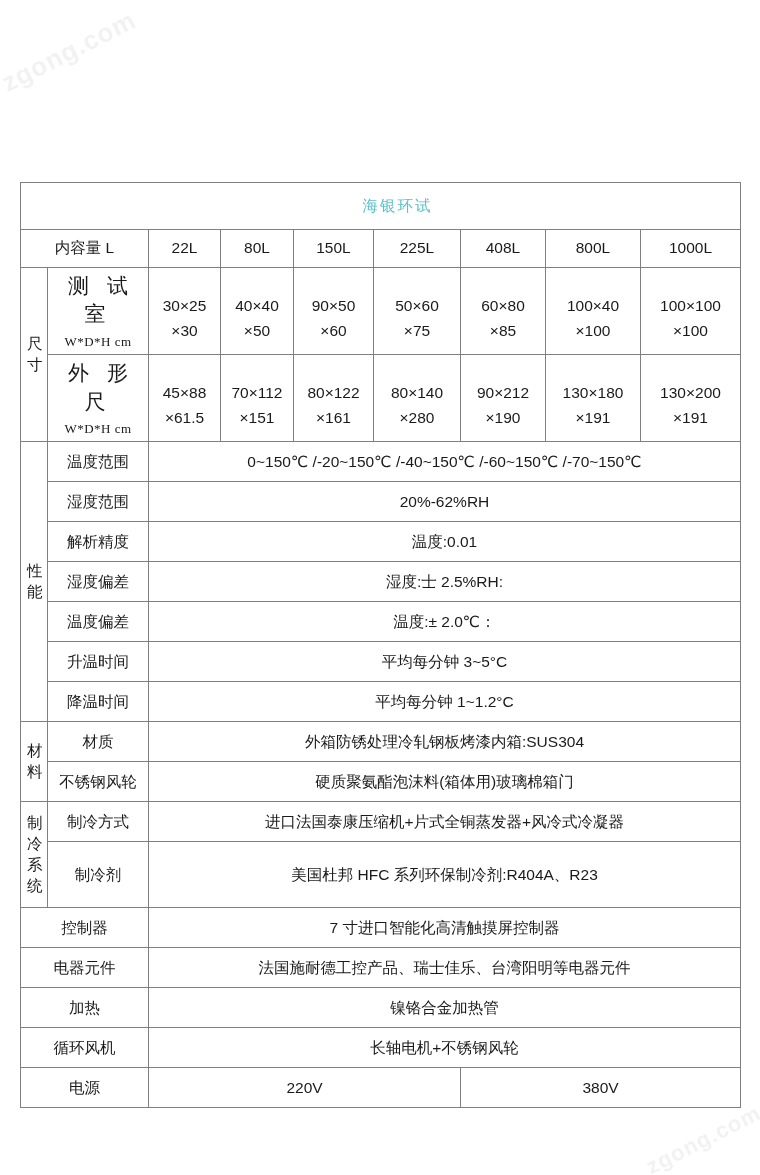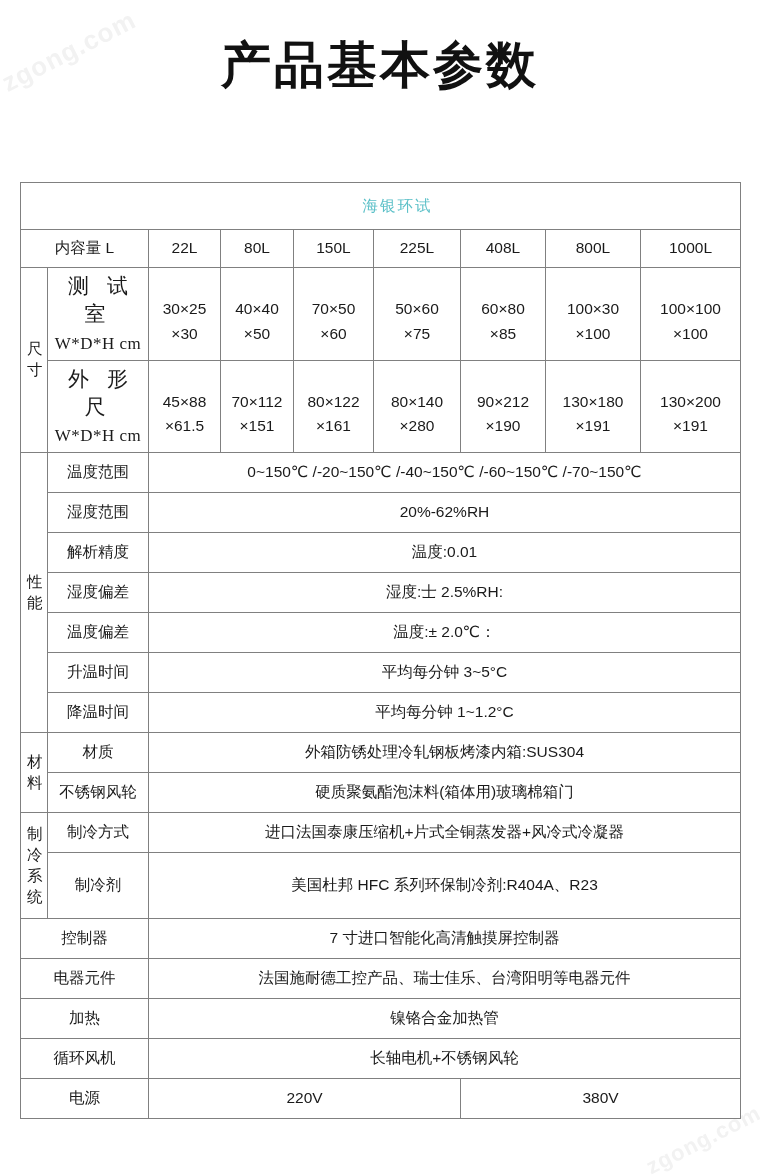--- a/index.html
+++ b/index.html
@@ -121,21 +121,21 @@
   .dim-label .cn {
     display: block;
     font-size: 21px;
     letter-spacing: 6px;
     text-indent: 6px;
     margin-bottom: 4px;
   }
   .dim-label .en {
     display: block;
     font-family: "Liberation Serif", "DejaVu Serif", serif;
-    font-size: 17px;
+    font-size: 13px;
     letter-spacing: 0.5px;
   }
   
   .dim-val {
     padding: 3px 2px;
     font-size: 15.5px;
   }
   .dim-val .l1 { display: block; margin-bottom: 4px; margin-top: 16px; }
   .dim-val .l2 { display: block; }
 
@@ -145,21 +145,20 @@
 
   .cap-head { text-align: left; padding-left: 10px; }
 </style>
 </head>
 <body>
 
 <div class="wm wm-tl">zgong.com</div>
 <div class="wm wm-br">zgong.com</div>
 
 <div class="page-head">
-  <h1 class="main-title">产品基本参数</h1>
 </div>
 
 <div class="table-wrap">
   <table class="spec">
     <colgroup>
       <col style="width:27px">
       <col style="width:101px">
       <col style="width:72px">
       <col style="width:73px">
       <col style="width:80px">
@@ -196,33 +195,33 @@
         </td>
         <td class="dim-val">
           <span class="l1">30×25</span>
           <span class="l2">×30</span>
         </td>
         <td class="dim-val">
           <span class="l1">40×40</span>
           <span class="l2">×50</span>
         </td>
         <td class="dim-val">
-          <span class="l1">70×50</span>
+          <span class="l1">90×50</span>
           <span class="l2">×60</span>
         </td>
         <td class="dim-val">
           <span class="l1">50×60</span>
           <span class="l2">×75</span>
         </td>
         <td class="dim-val">
           <span class="l1">60×80</span>
           <span class="l2">×85</span>
         </td>
         <td class="dim-val">
-          <span class="l1">100×30</span>
+          <span class="l1">100×40</span>
           <span class="l2">×100</span>
         </td>
         <td class="dim-val">
           <span class="l1">100×100</span>
           <span class="l2">×100</span>
         </td>
       </tr>
 
       <tr class="xtall">
         <td class="dim-label">

